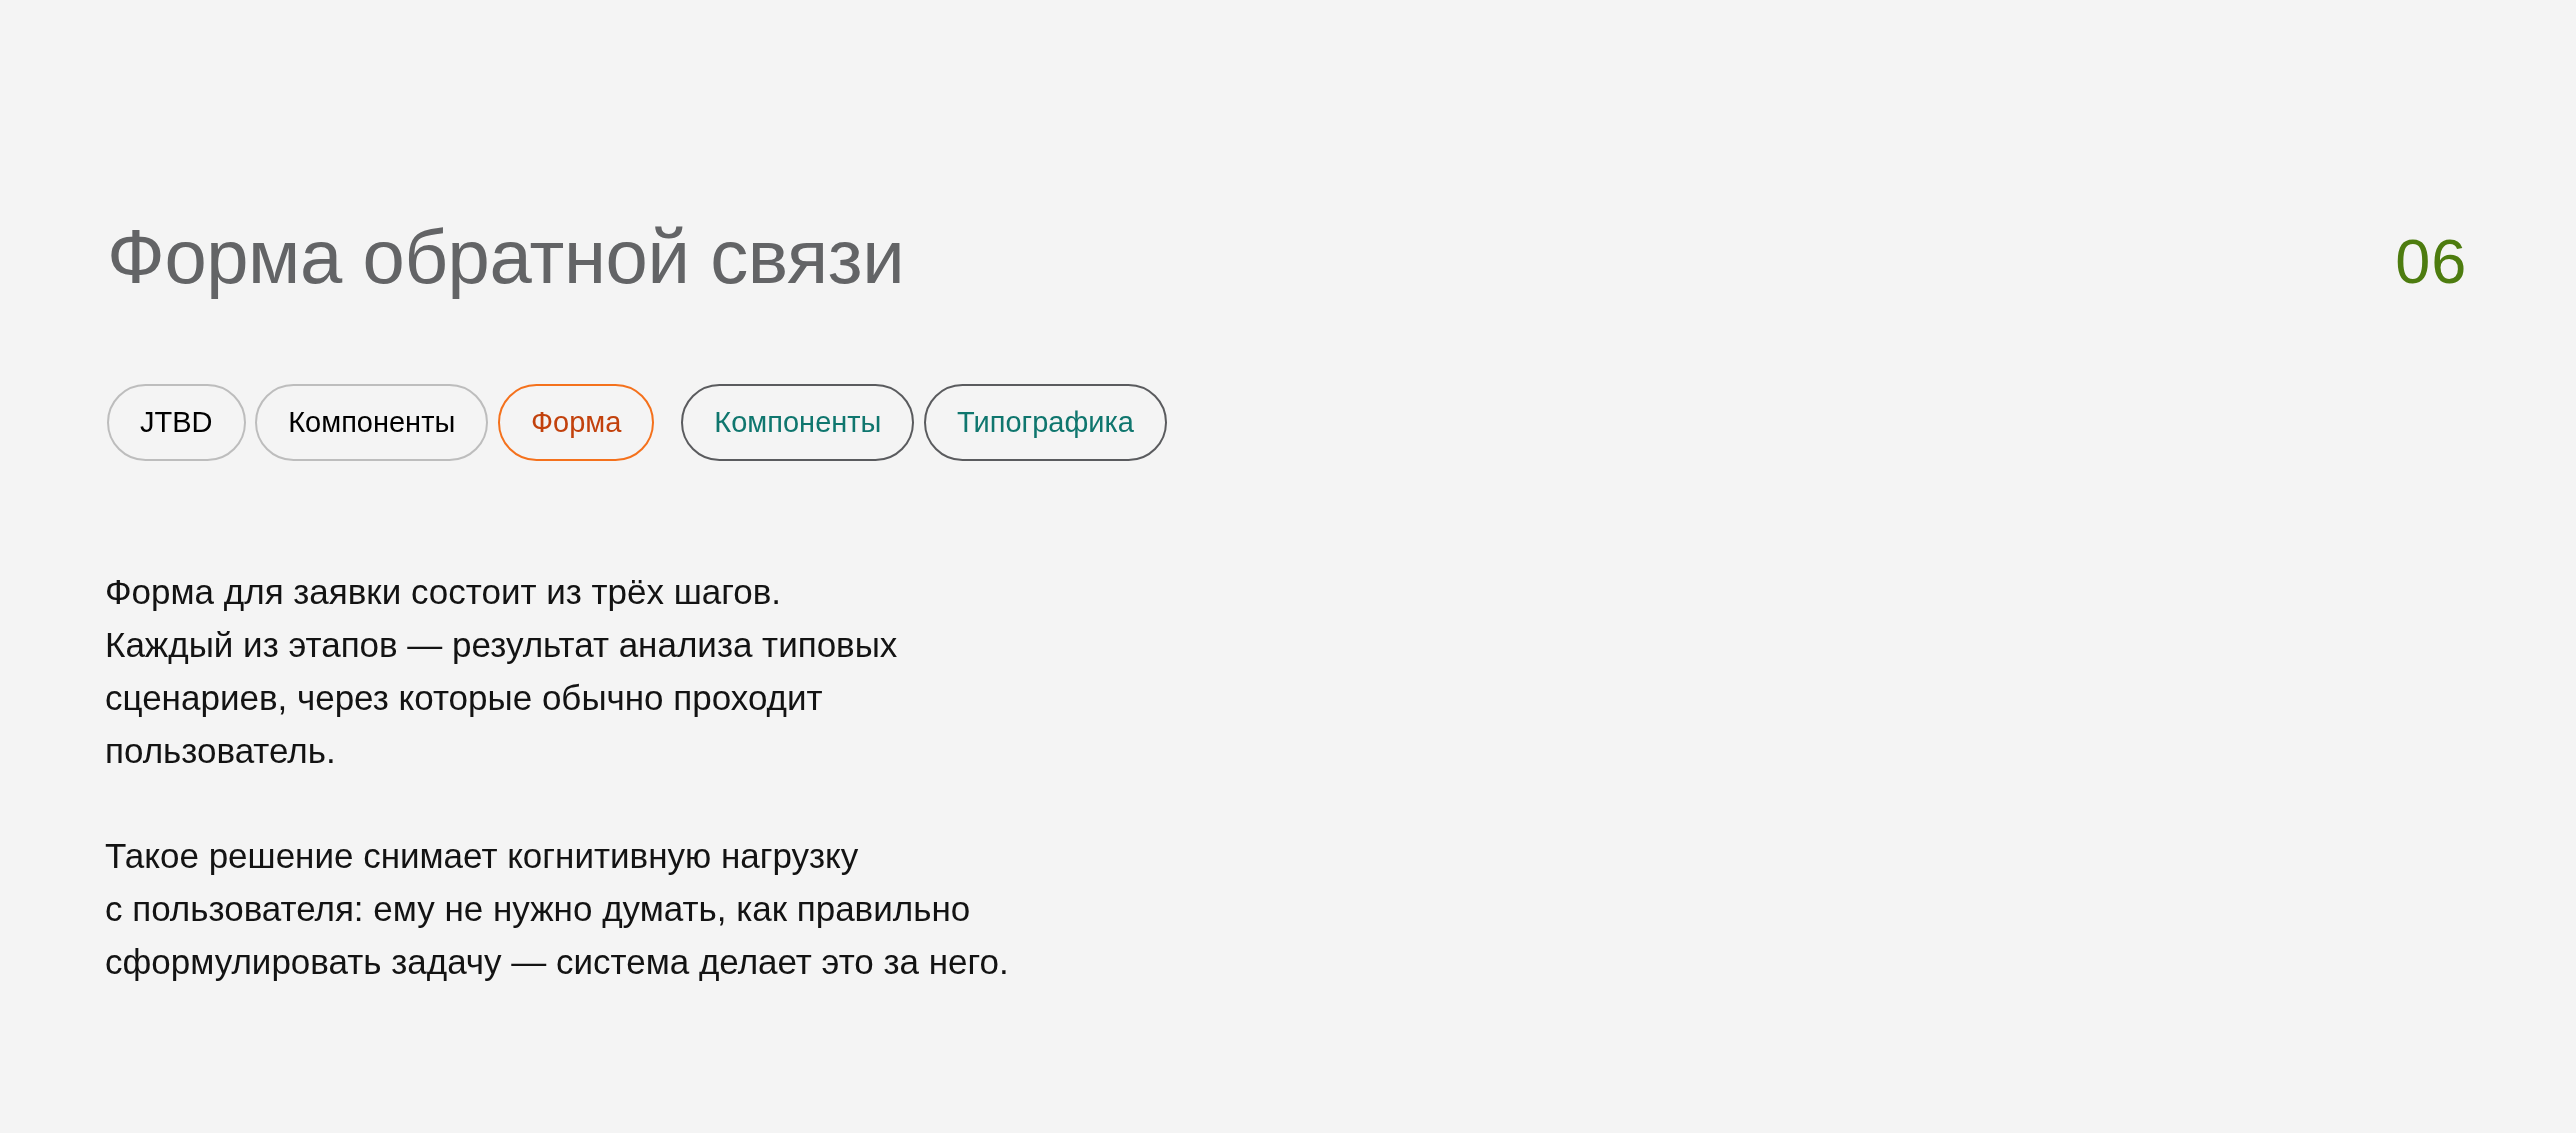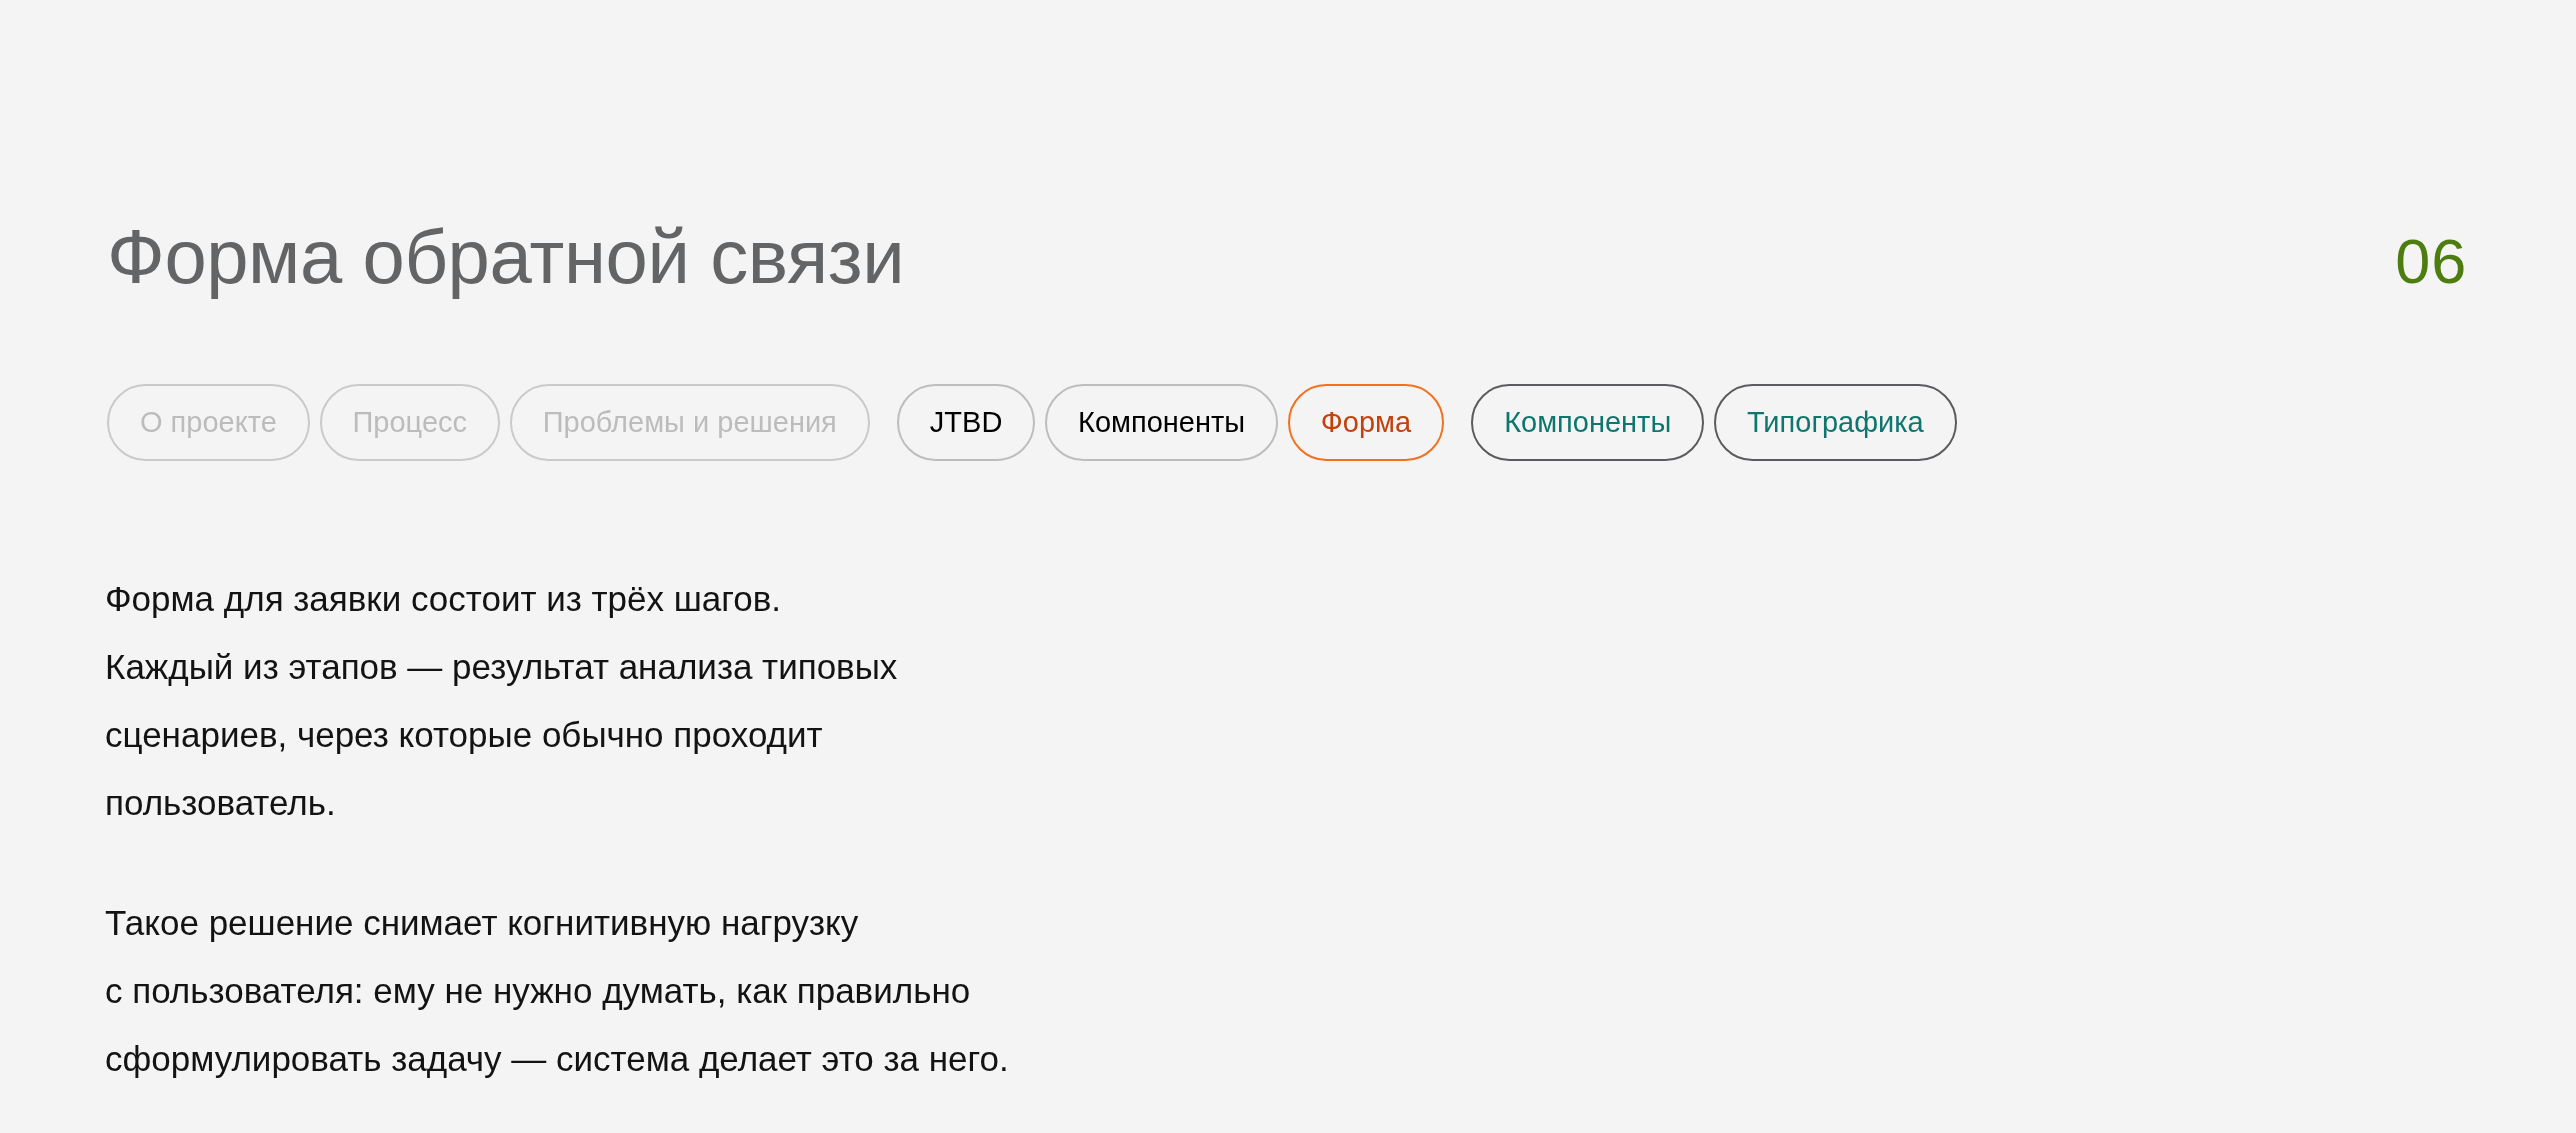--- a/index.html
+++ b/index.html
@@ -123,21 +123,21 @@
   .body-copy {
     position: absolute;
     left: 105px;
     top: 533px;
     width: 1610px;
   }
 
   .paragraph {
     margin: 0;
     font-size: 35px;
-    line-height: 68px;
+    line-height: 53px;
     color: #131313;
     font-weight: 400;
     white-space: pre-line;
   }
 
   .paragraph + .paragraph {
     margin-top: 52px;
   }
 </style>
 </head>
@@ -145,25 +145,20 @@
 
 <div class="slide">
 
   <div class="header-row">
     <h1 class="page-title">Форма обратной связи</h1>
     <div class="page-number">06</div>
   </div>
 
   <nav class="nav-row">
 
-    <div class="nav-group">
-      <button class="pill pill--faint">О проекте</button>
-      <button class="pill pill--faint">Процесс</button>
-      <button class="pill pill--faint">Проблемы и решения</button>
-    </div>
 
     <div class="nav-group">
       <button class="pill pill--muted">JTBD</button>
       <button class="pill pill--muted">Компоненты</button>
       <button class="pill pill--active">Форма</button>
     </div>
 
     <div class="nav-group">
       <button class="pill pill--dark">Компоненты</button>
       <button class="pill pill--dark">Типографика</button>

